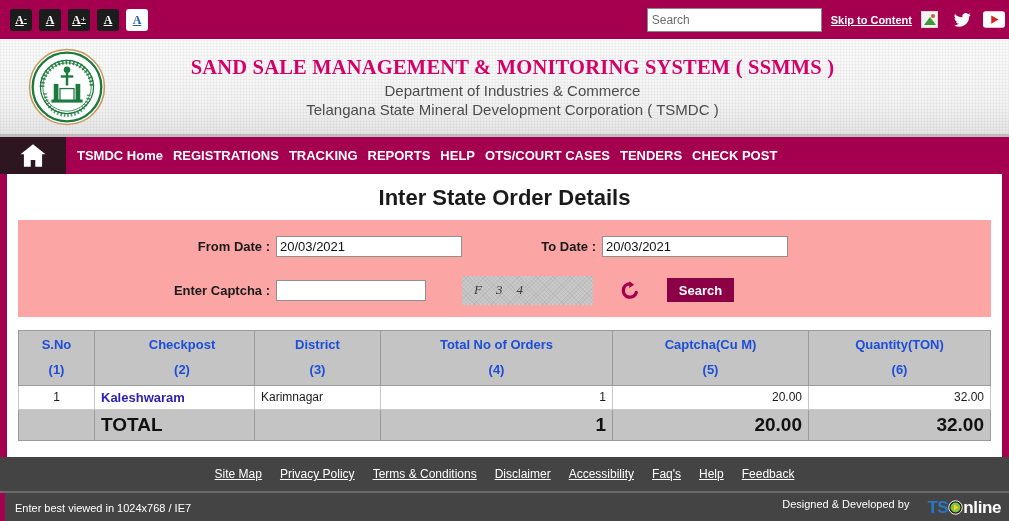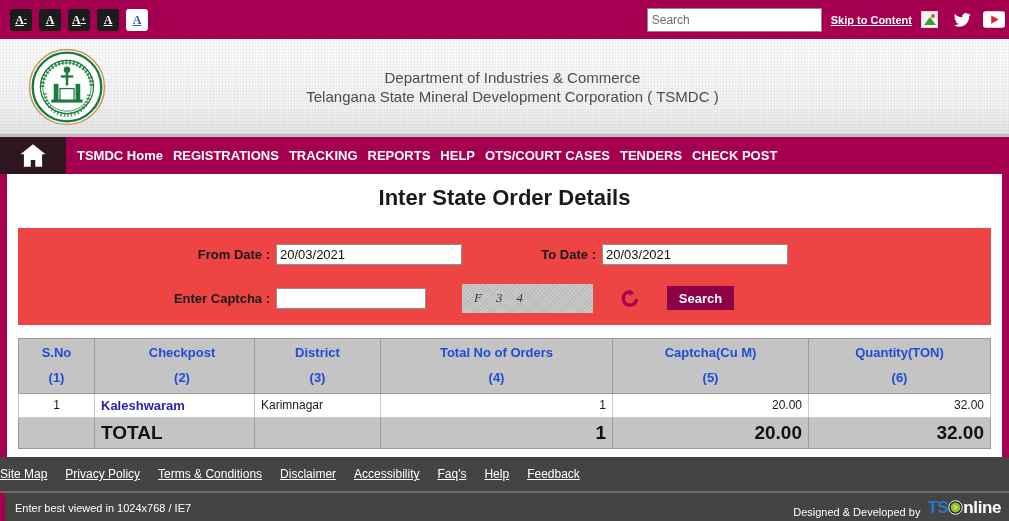--- a/index.html
+++ b/index.html
@@ -169,22 +169,22 @@
   }
   .page-title {
     text-align: center;
     font-size: 22px;
     font-weight: bold;
     color: #1a1a1a;
     padding: 11px 0 9px 0;
   }
 
   .form-panel {
-    background: #ef4444;
-    margin: 8px 11px;
+    background: #fca5a5;
+    margin: 0 11px;
     padding: 11px 14px 12px 0;
   }
   .form-row {
     display: flex;
     align-items: center;
     height: 30px;
     margin-bottom: 14px;
   }
   .form-row:last-child { margin-bottom: 0; }
   .lbl {
@@ -277,42 +277,42 @@
     border: 1px solid #9a9a9a;
     color: #111;
   }
 
   
   .footer-links {
     height: 36px;
     background: #444444;
     display: flex;
     align-items: center;
-    justify-content: flex-start;
+    justify-content: center;
     gap: 18px;
     border-bottom: 2px solid #6a6a6a;
   }
   .flink {
     color: #ffffff;
     font-size: 12px;
     text-decoration: underline;
     cursor: pointer;
     white-space: nowrap;
   }
   .footer-bottom {
     height: 29px;
     background: #444444;
     display: flex;
     align-items: center;
     justify-content: space-between;
     padding: 0 8px 0 10px;
     border-left: 5px solid #a50050;
   }
   .fb-left { color:#ffffff; font-size: 11px; }
-  .fb-right { display:flex; align-items:flex-end; gap:7px;margin-left:36px; }
+  .fb-right { display:flex; align-items:flex-start; gap:18px;margin-left:36px; }
   .fb-right .devby { color:#ffffff; font-size: 11px; }
   .tsonline {
     font-size: 17px;
     font-weight: bold;
     font-family: "Liberation Sans", sans-serif;
     letter-spacing: -.4px;
     display: flex; align-items: center;
   }
   .ts { color: #2878c8; }
   .online { color: #ffffff; }
@@ -381,20 +381,21 @@
 
         <rect x="48.4" y="30" width="3.2" height="18" fill="#1b7a3d"></rect>
         <circle cx="50" cy="28" r="4.2" fill="#1b7a3d"></circle>
         <path d="M42 35 h16 v3 h-16 z" fill="#1b7a3d"></path>
 
         <path d="M18 50 A32 32 0 0 1 82 50" fill="none" stroke="#1b7a3d" stroke-width="6" stroke-dasharray="2.2 2.6" opacity=".85"></path>
         <path d="M22 58 A28 28 0 0 0 78 58" fill="none" stroke="#1b7a3d" stroke-width="5" stroke-dasharray="2 2.4" opacity=".75"></path>
       </svg>
     </div>
     <div class="title-wrap">
+      <div class="site-title">SAND SALE MANAGEMENT &amp; MONITORING SYSTEM ( SSMMS )</div>
       <div class="site-sub1">Department of Industries &amp; Commerce</div>
       <div class="site-sub2">Telangana State Mineral Development Corporation ( TSMDC )</div>
     </div>
   </div>
 
   <div class="nav">
     <div class="home-cell">
       <svg width="28" height="25" viewBox="0 0 24 22" aria-hidden="true">
         <path fill="#ffffff" d="M12 1L1 10h3v11h6v-6h4v6h6V10h3L12 1z"></path>
       </svg>

